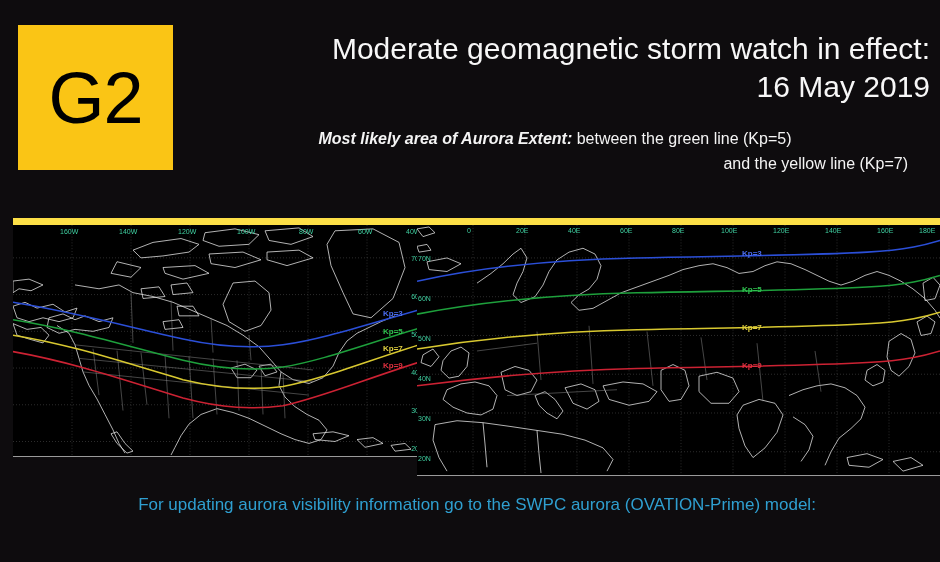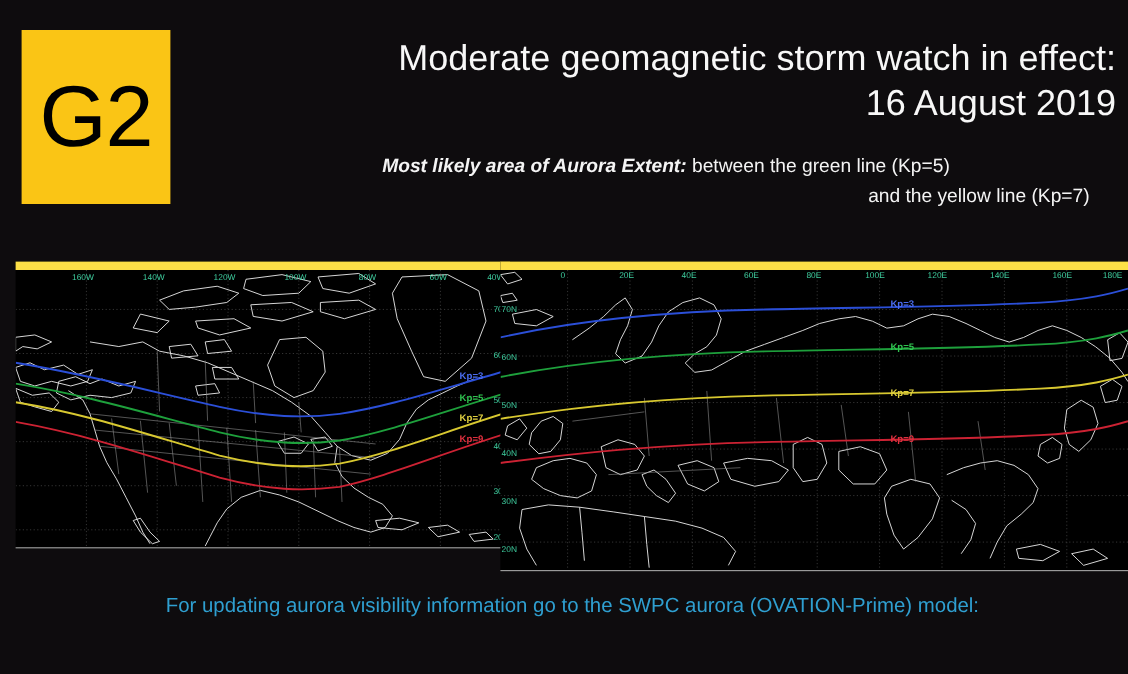--- a/index.html
+++ b/index.html
@@ -9,21 +9,21 @@
     font-family:"Liberation Sans", sans-serif;
     color:#ffffff;
     overflow:hidden;
     position:relative;
   }
 
   
   #header { position:absolute; left:0; top:0; width:940px; height:212px; }
 
   #g2-badge {
-    position:absolute; left:18px; top:25px; width:124px; height:145px;
+    position:absolute; left:18px; top:25px; width:155px; height:145px;
     background:#fac515;
     display:flex; align-items:center; justify-content:center;
   }
   #g2-badge-label {
     color:#000; font-size:72px; line-height:1; font-weight:400;
     letter-spacing:-1px;
   }
 
   #headline {
     position:absolute; left:190px; top:30px; width:740px;
@@ -82,21 +82,21 @@
 <body>
 
 <div id="header">
 
   <div id="g2-badge">
     <span id="g2-badge-label">G2</span>
   </div>
 
   <div id="headline">
     <div>Moderate geomagnetic storm watch in effect:</div>
-    <div>16 August 2019</div>
+    <div>16 May 2019</div>
   </div>
 
   <div id="subtitle-block">
     <div id="subtitle-line1">
       <span class="emph">Most likely area of Aurora Extent:</span>
       <span>between the green line (Kp=5)</span>
     </div>
     <div id="subtitle-line2">and the yellow line (Kp=7)</div>
   </div>
 </div>

